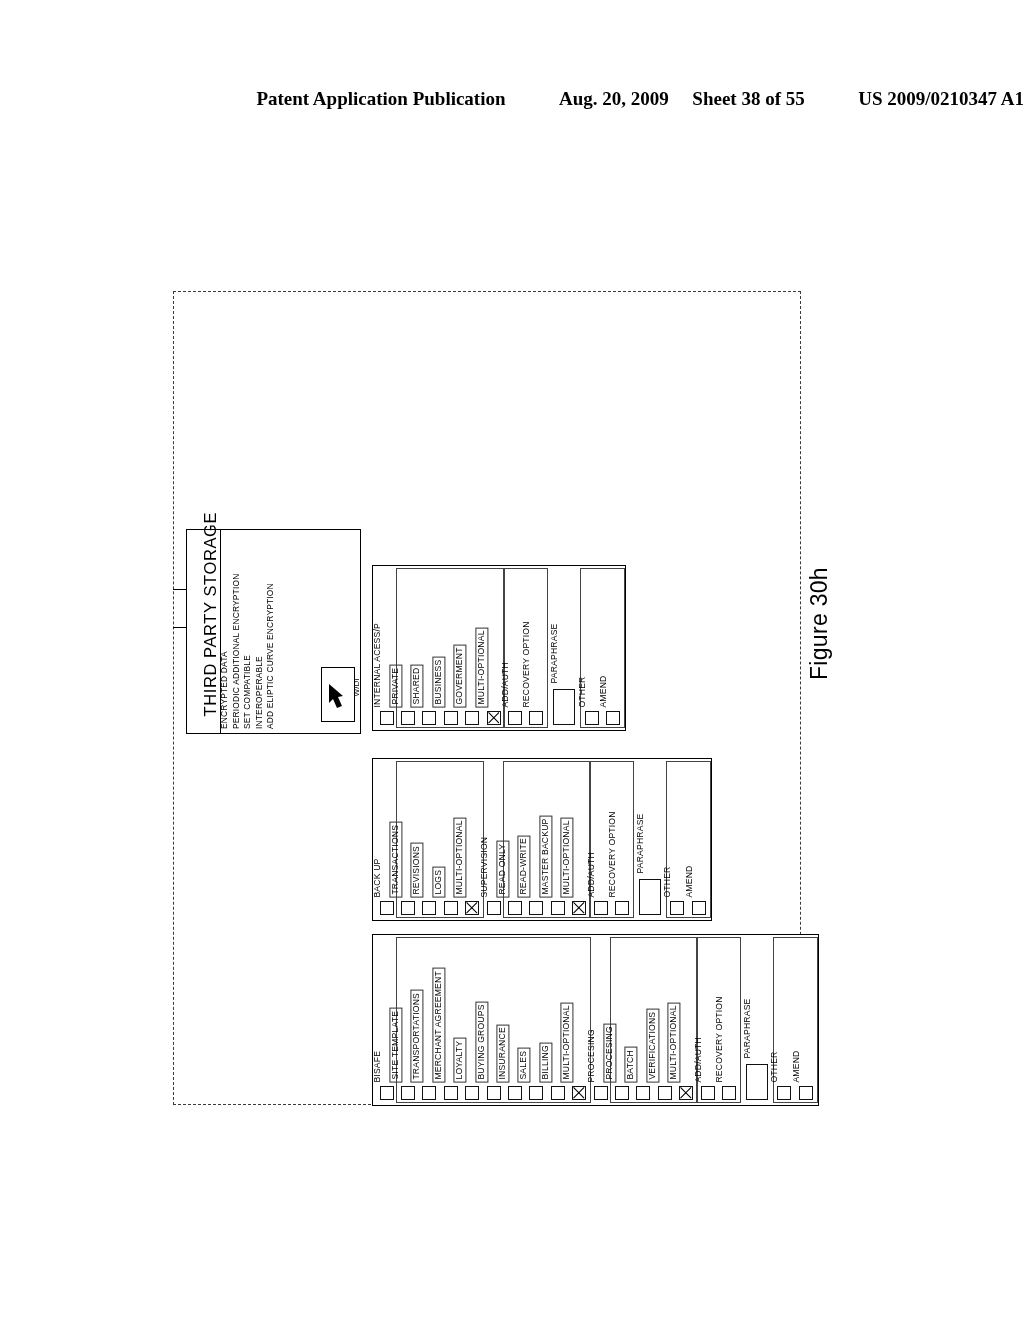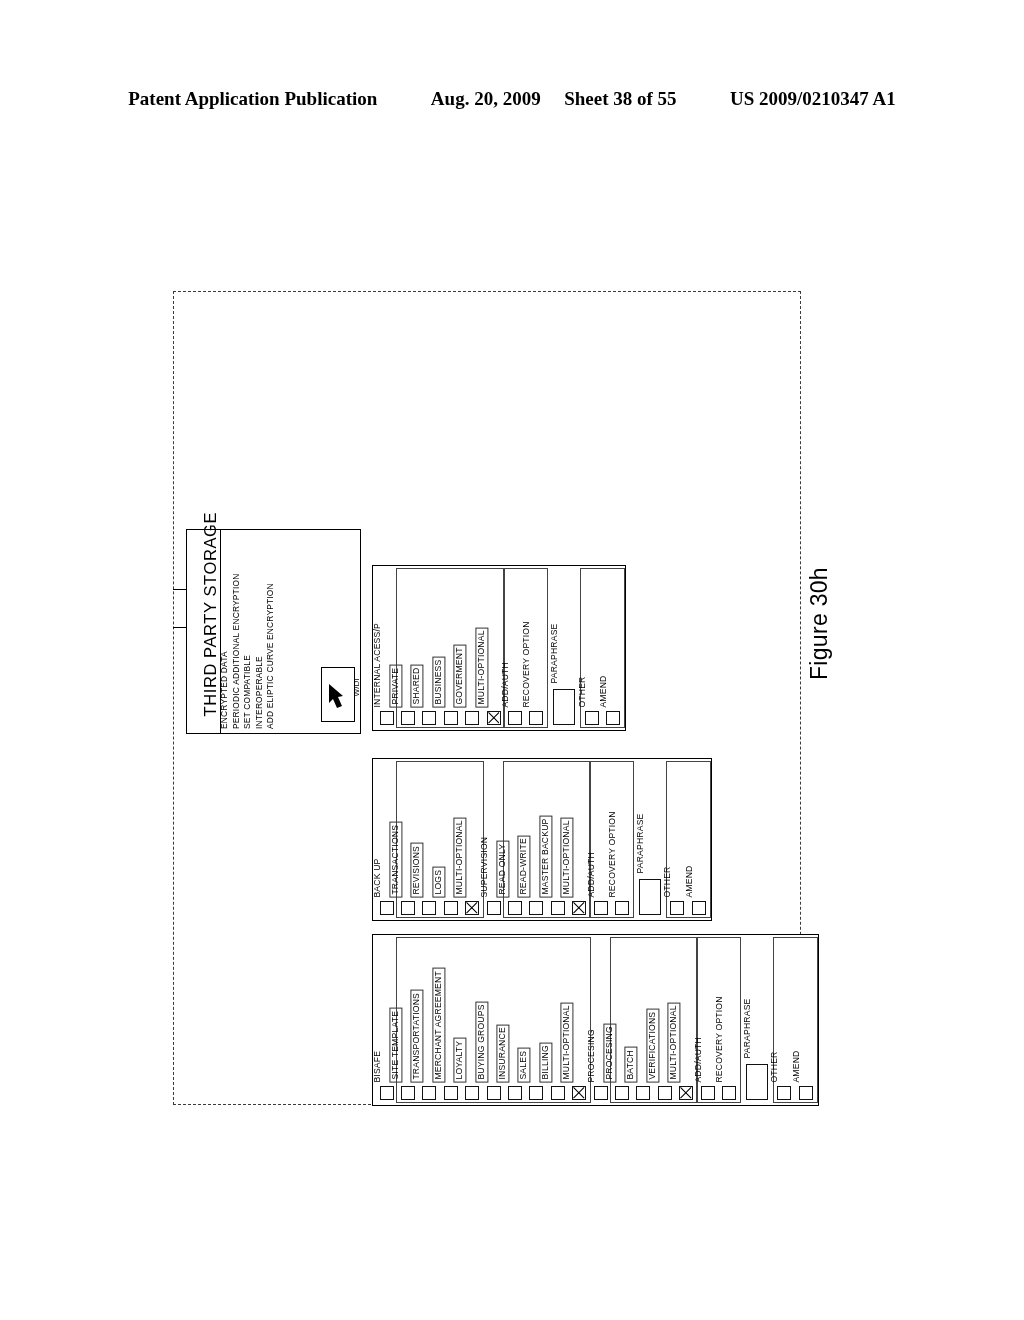--- a/index.html
+++ b/index.html
@@ -15,21 +15,21 @@
     color: #000;
     overflow: hidden;
   }
 
   
   .page-header {
     position: absolute;
     top: 88px;
     left: 0;
     width: 1024px;
-    text-align: center;
+    text-align: right;
     font-family: "Liberation Serif", serif;
     font-weight: bold;
     font-size: 19px;
     letter-spacing: 0px;
     white-space: nowrap;
   }
   .page-header .seg { display: inline-block; }
   .page-header .gap1 { display: inline-block; width: 44px; }
   .page-header .gap2 { display: inline-block; width: 14px; }
   .page-header .gap3 { display: inline-block; width: 44px; }

